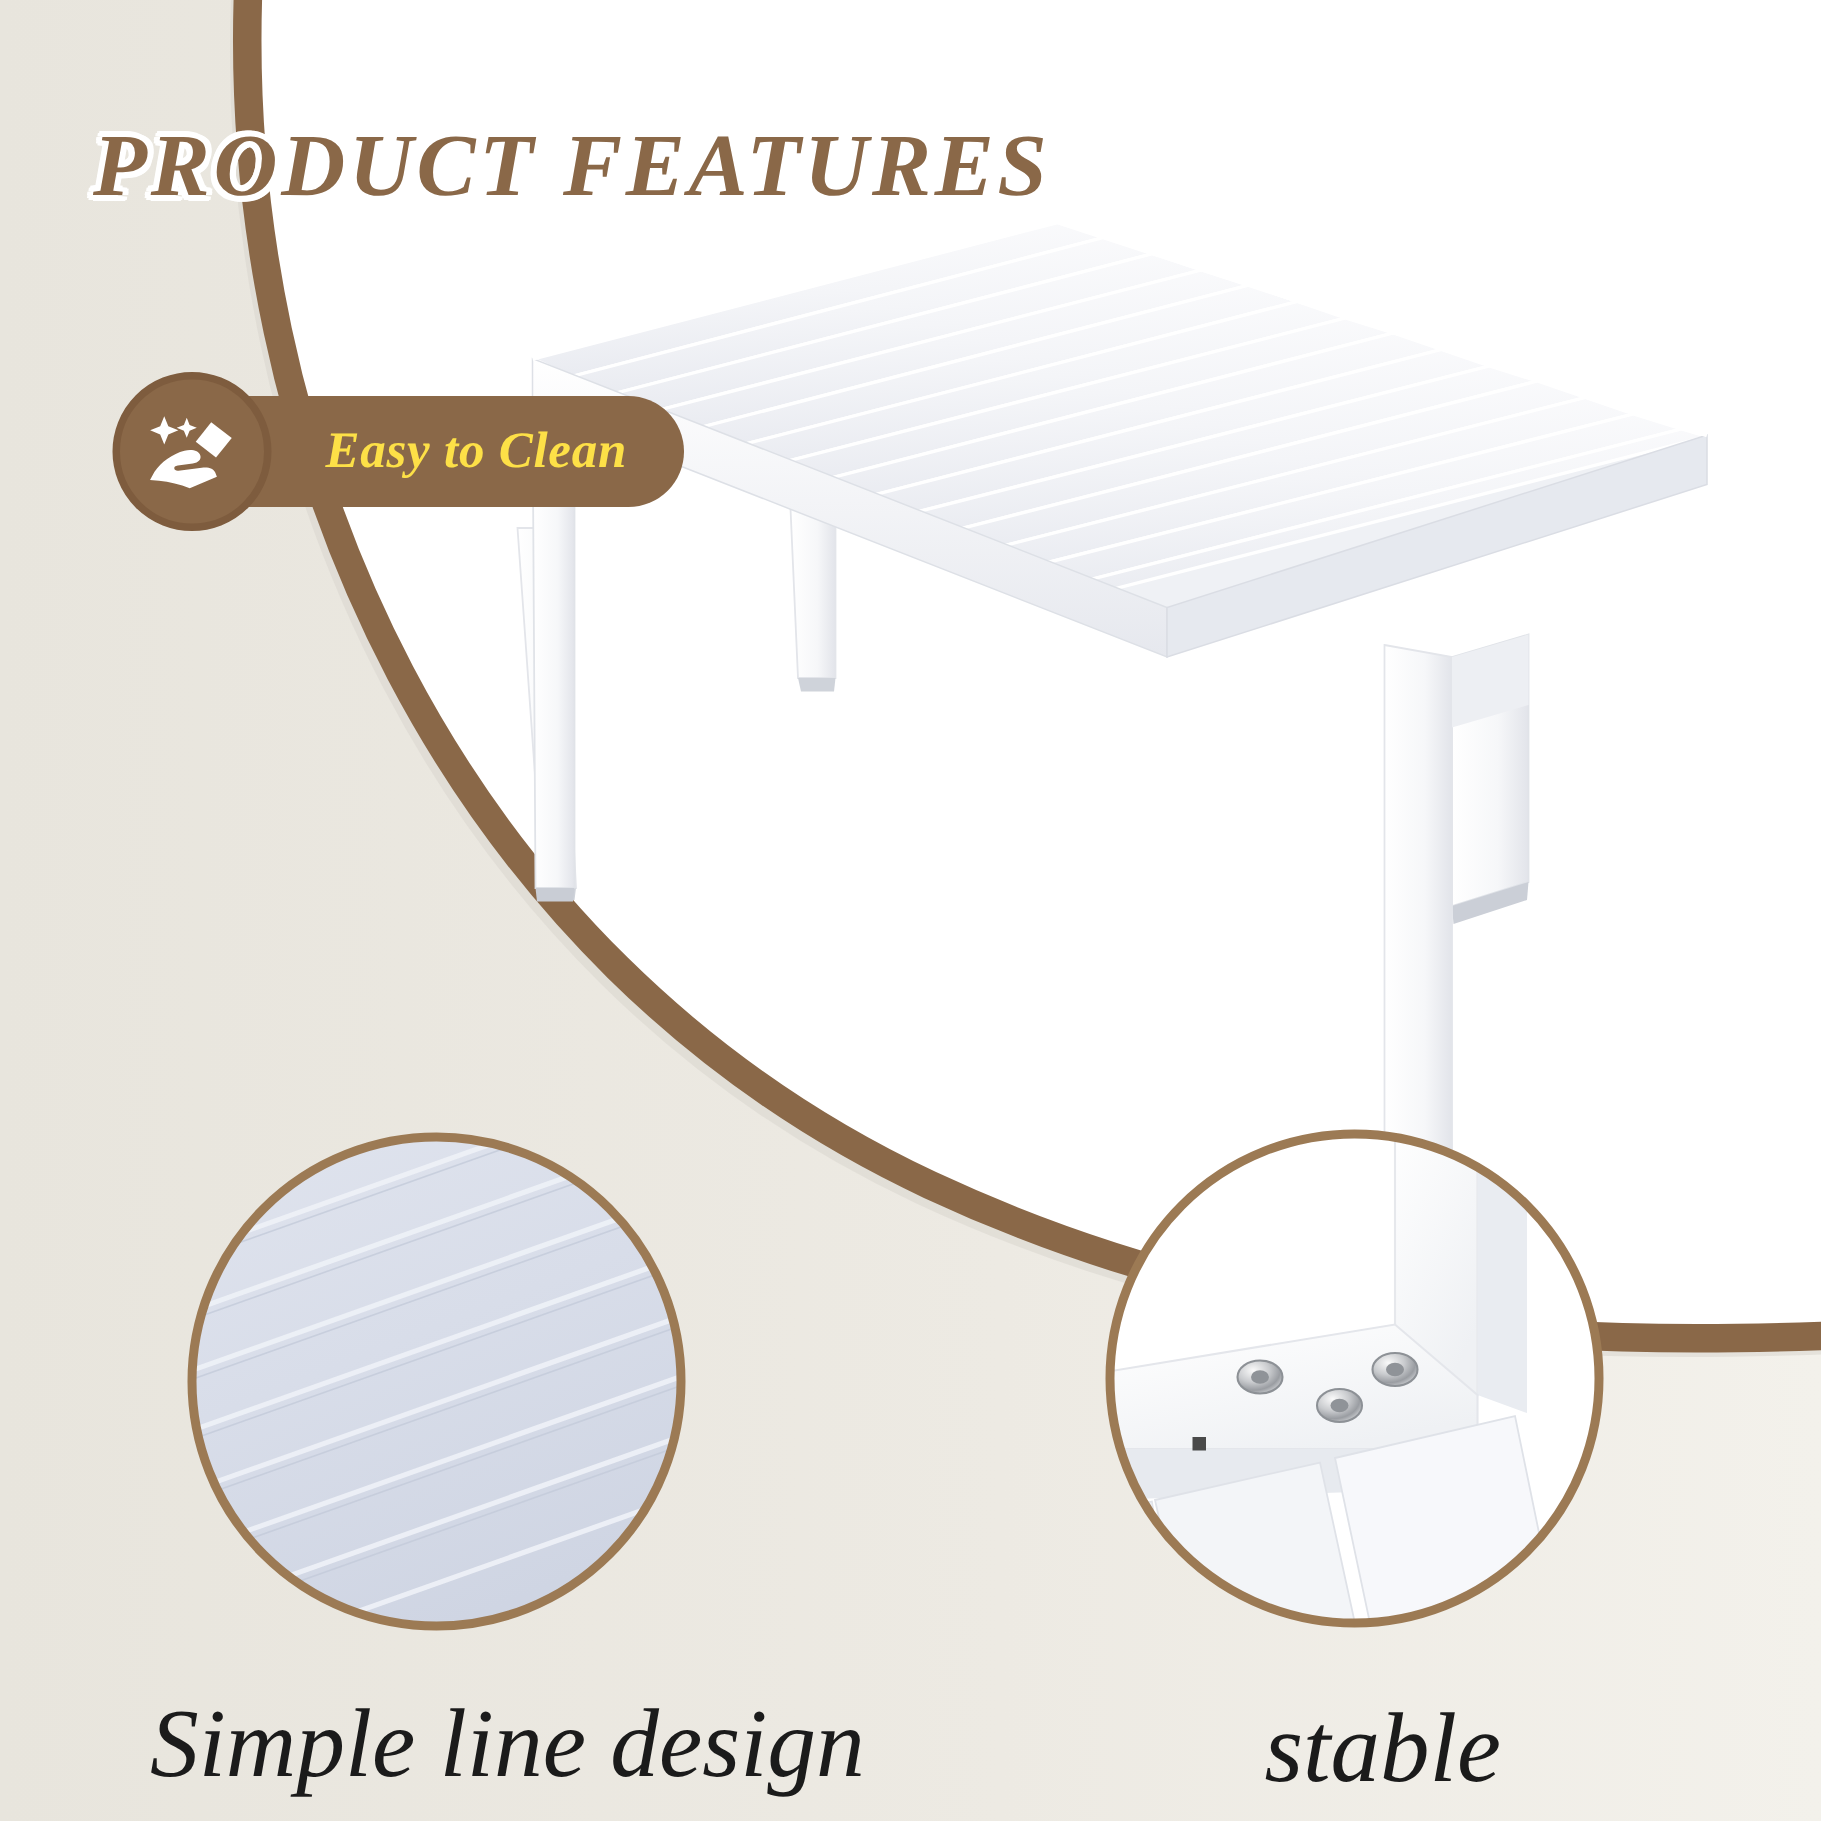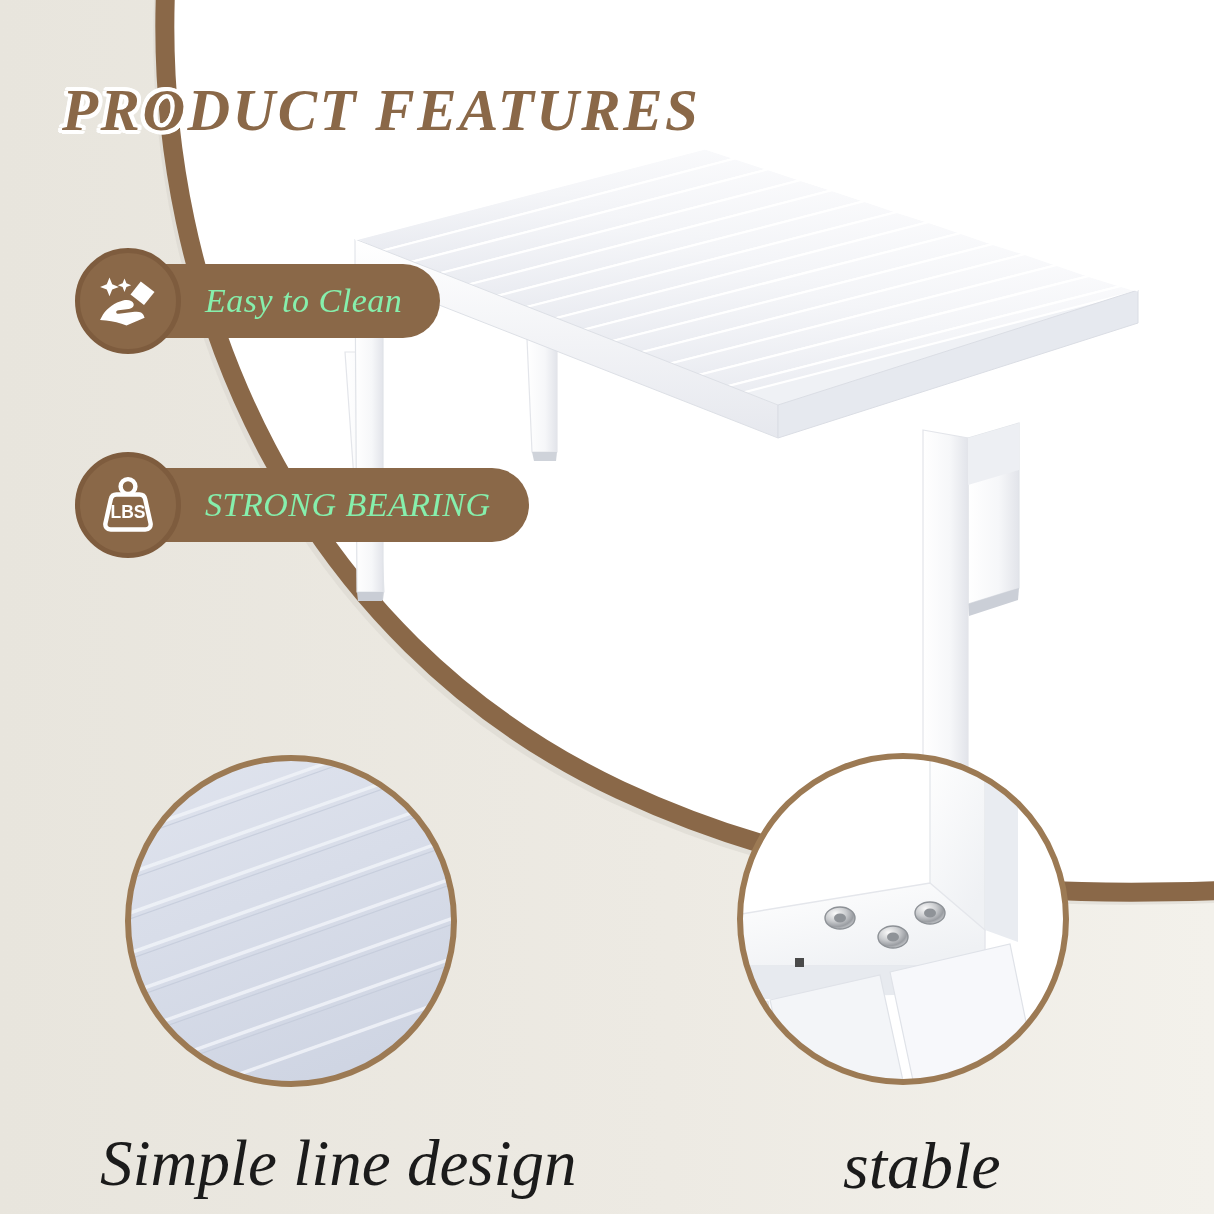--- a/index.html
+++ b/index.html
@@ -57,27 +57,28 @@
     height: 74px;
     background: #8A6848;
     border-radius: 37px;
     display: flex;
     align-items: center;
     padding: 0 38px 0 98px;
     margin-left: -74px;
     box-sizing: border-box;
   }
   .feature-pill span {
-    color: #86efac;
+    color: #fde047;
     font-family: "Liberation Serif", serif;
-    font-weight: normal;
+    font-weight: bold;
     font-style: italic;
     font-size: 34px;
     letter-spacing: 0.5px;
     white-space: nowrap;
+    margin-left: 12px;
   }
   .feature-badge {
     position: relative;
     width: 106px;
     height: 106px;
     border-radius: 50%;
     background: #8A6848;
     border: 5px solid #7E5C3E;
     box-sizing: border-box;
     z-index: 3;
@@ -289,31 +290,17 @@
           <path d="M44.8 12.5 L58.5 23.0 L48.0 36.0 L34.5 25.5 Z"></path>
           <path d="M7.0 45.5 C11.5 39.0, 19.0 33.5, 27.0 31.5 C32.0 30.3, 36.5 31.5, 37.5 34.5 C38.4 37.2, 36.4 39.4, 32.5 40.0 L22.5 41.3 C20.8 41.5, 20.0 42.4, 20.2 43.4 C20.4 44.4, 21.4 45.0, 23.0 44.8 L38.5 42.8 C43.0 42.2, 46.5 43.4, 47.5 46.0 L48.6 48.8 L30.5 56.5 C24.0 54.0, 17.0 52.0, 10.0 51.5 L4.0 51.0 Z"></path>
         </g>
       </svg>
     </div>
     <div class="feature-pill">
       <span>Easy to Clean</span>
     </div>
   </div>
 
-  <div class="feature" id="feature-2">
-    <div class="feature-badge">
-      <svg width="64" height="64" viewBox="0 0 64 64" aria-hidden="true">
-        <g fill="none" stroke="#FFFFFF" stroke-width="4.4" stroke-linejoin="round" stroke-linecap="round">
-          <circle cx="32" cy="13.5" r="7.4"></circle>
-          <path d="M20.5 21.5 L43.5 21.5 C46.5 21.5 48.6 23.4 49.2 26.2 L54.5 50.0 C55.3 53.6 53.0 56.5 49.3 56.5 L14.7 56.5 C11.0 56.5 8.7 53.6 9.5 50.0 L14.8 26.2 C15.4 23.4 17.5 21.5 20.5 21.5 Z"></path>
-        </g>
-        <text x="32" y="45" text-anchor="middle" font-family="Liberation Sans, sans-serif" font-size="17.5" font-weight="bold" fill="#FFFFFF">LBS</text>
-      </svg>
-    </div>
-    <div class="feature-pill">
-      <span>STRONG BEARING</span>
-    </div>
-  </div>
 
   <div class="caption" id="caption-left">Simple line design</div>
   <div class="caption" id="caption-right">stable</div>
 
 </div>
 
 </body></html>

